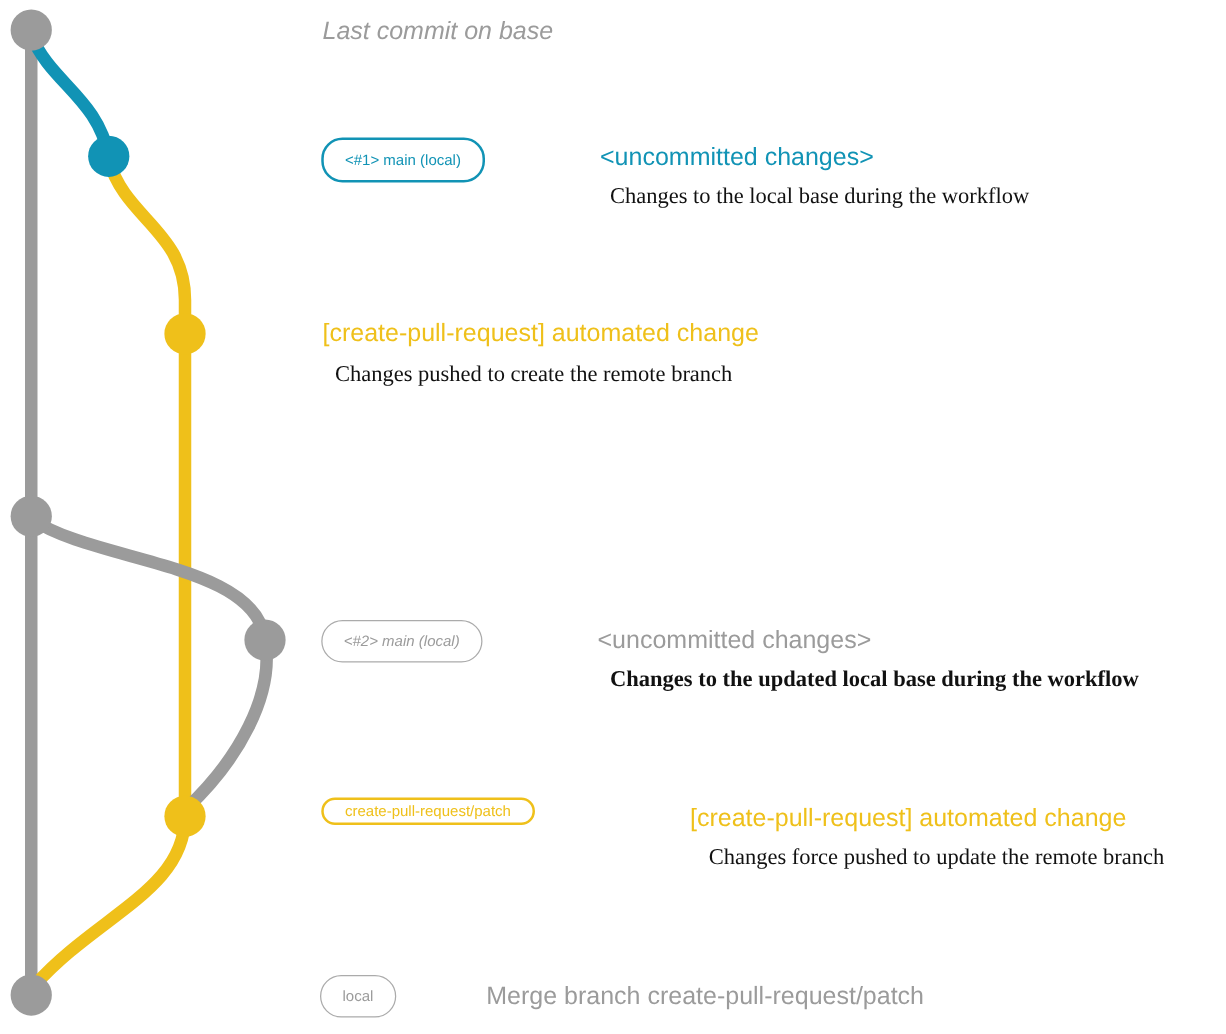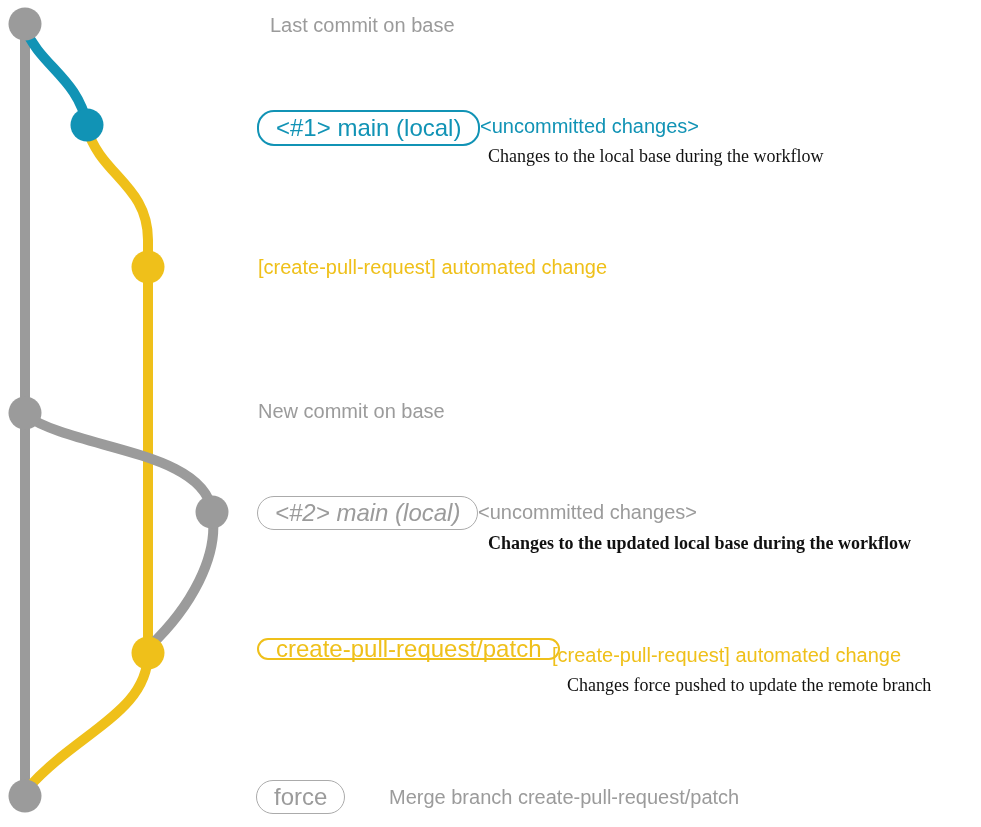--- a/index.html
+++ b/index.html
@@ -46,21 +46,21 @@
     color: var(--text_dark);
     white-space: nowrap;
   }
   .badge {
     position: absolute;
     display: inline-flex;
     align-items: center;
     justify-content: center;
     padding: 0 17px;
     border-radius: 17px;
-    font-size: 24px;
+    font-size: 12px;
     white-space: nowrap;
     background: var(--bg);
   }
   .badge.blue   { border: 2px solid var(--blue);   color: var(--blue); }
   .badge.yellow { border: 2px solid var(--yellow); color: var(--yellow); }
   .badge.gray   { border: 1.5px solid var(--badge_gray_border); color: var(--gray); }
 </style>
 </head>
 <body>
 
@@ -78,34 +78,34 @@
 
     <circle class="dot gray" cx="25" cy="24" r="16.5"></circle>
     <circle class="dot blue" cx="87" cy="125" r="16.5"></circle>
     <circle class="dot yellow" cx="148" cy="267" r="16.5"></circle>
     <circle class="dot gray" cx="25" cy="413" r="16.5"></circle>
     <circle class="dot gray" cx="212" cy="512" r="16.5"></circle>
     <circle class="dot yellow" cx="148" cy="653" r="16.5"></circle>
     <circle class="dot gray" cx="25" cy="796" r="16.5"></circle>
   </svg>
 
-  <div class="lbl gray-text" style="left:270px; top:13px;">Last commit on base</div>
+  <div class="lbl gray-text" style="left:258px; top:13px;font-style:italic;">Last commit on base</div>
 
   <div class="badge blue" style="left:257px; top:110px; height:36px;">&lt;#1&gt; main (local)</div>
   <div class="lbl blue-text" style="left:480px; top:114px;">&lt;uncommitted changes&gt;</div>
   <div class="desc" style="left:488px; top:145px;">Changes to the local base during the workflow</div>
 
   <div class="lbl yellow-text" style="left:258px; top:255px;">[create-pull-request] automated change</div>
+  <div class="desc" style="left:268px; top:288px;">Changes pushed to create the remote branch</div>
 
-  <div class="lbl gray-text" style="left:258px; top:399px;">New commit on base</div>
 
   <div class="badge gray" style="left:257px; top:496px; height:34px;font-style:italic;">&lt;#2&gt; main (local)</div>
   <div class="lbl gray-text" style="left:478px; top:500px;">&lt;uncommitted changes&gt;</div>
   <div class="desc" style="left:488px; top:532px;font-weight:bold;">Changes to the updated local base during the workflow</div>
 
   <div class="badge yellow" style="left:257px; top:638px; height:22px;">create-pull-request/patch</div>
   <div class="lbl yellow-text" style="left:552px; top:643px;">[create-pull-request] automated change</div>
   <div class="desc" style="left:567px; top:674px;">Changes force pushed to update the remote branch</div>
 
-  <div class="badge gray" style="left:256px; top:780px; height:34px;">force</div>
+  <div class="badge gray" style="left:256px; top:780px; height:34px;">local</div>
   <div class="lbl gray-text" style="left:345px; top:785px;margin-left:44px;">Merge branch create-pull-request/patch</div>
 
 </div>
 
 </body></html>

